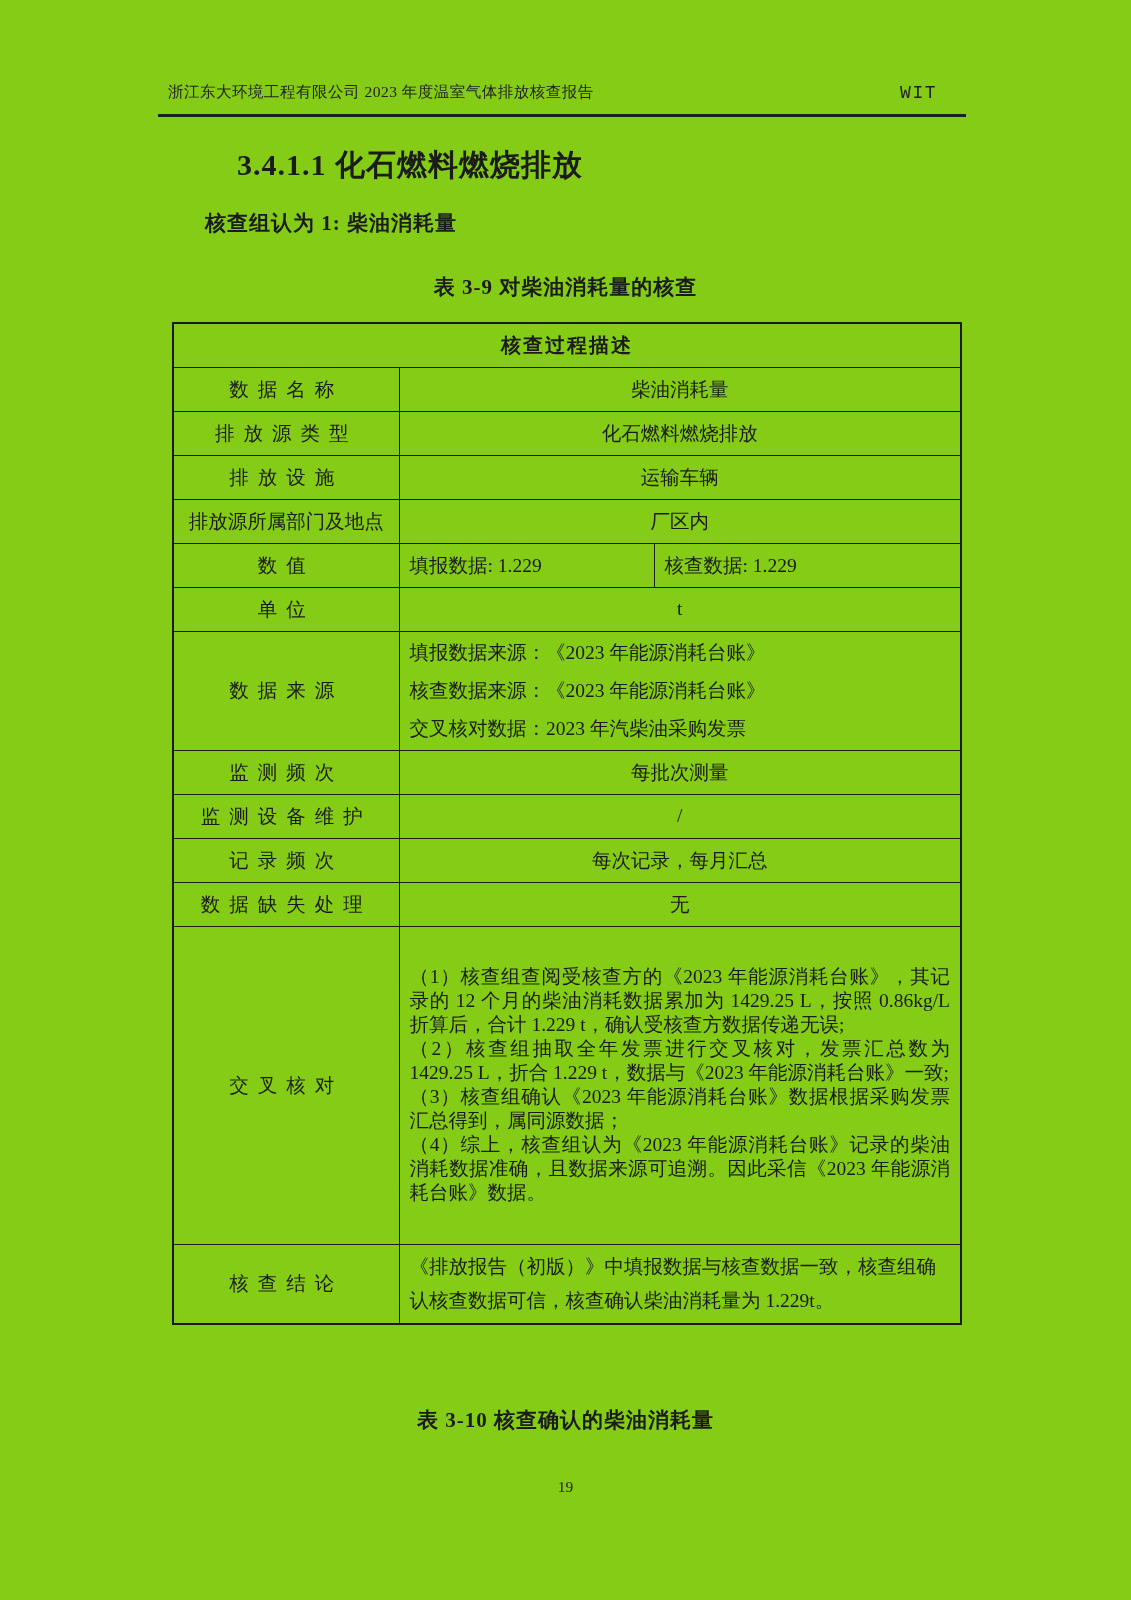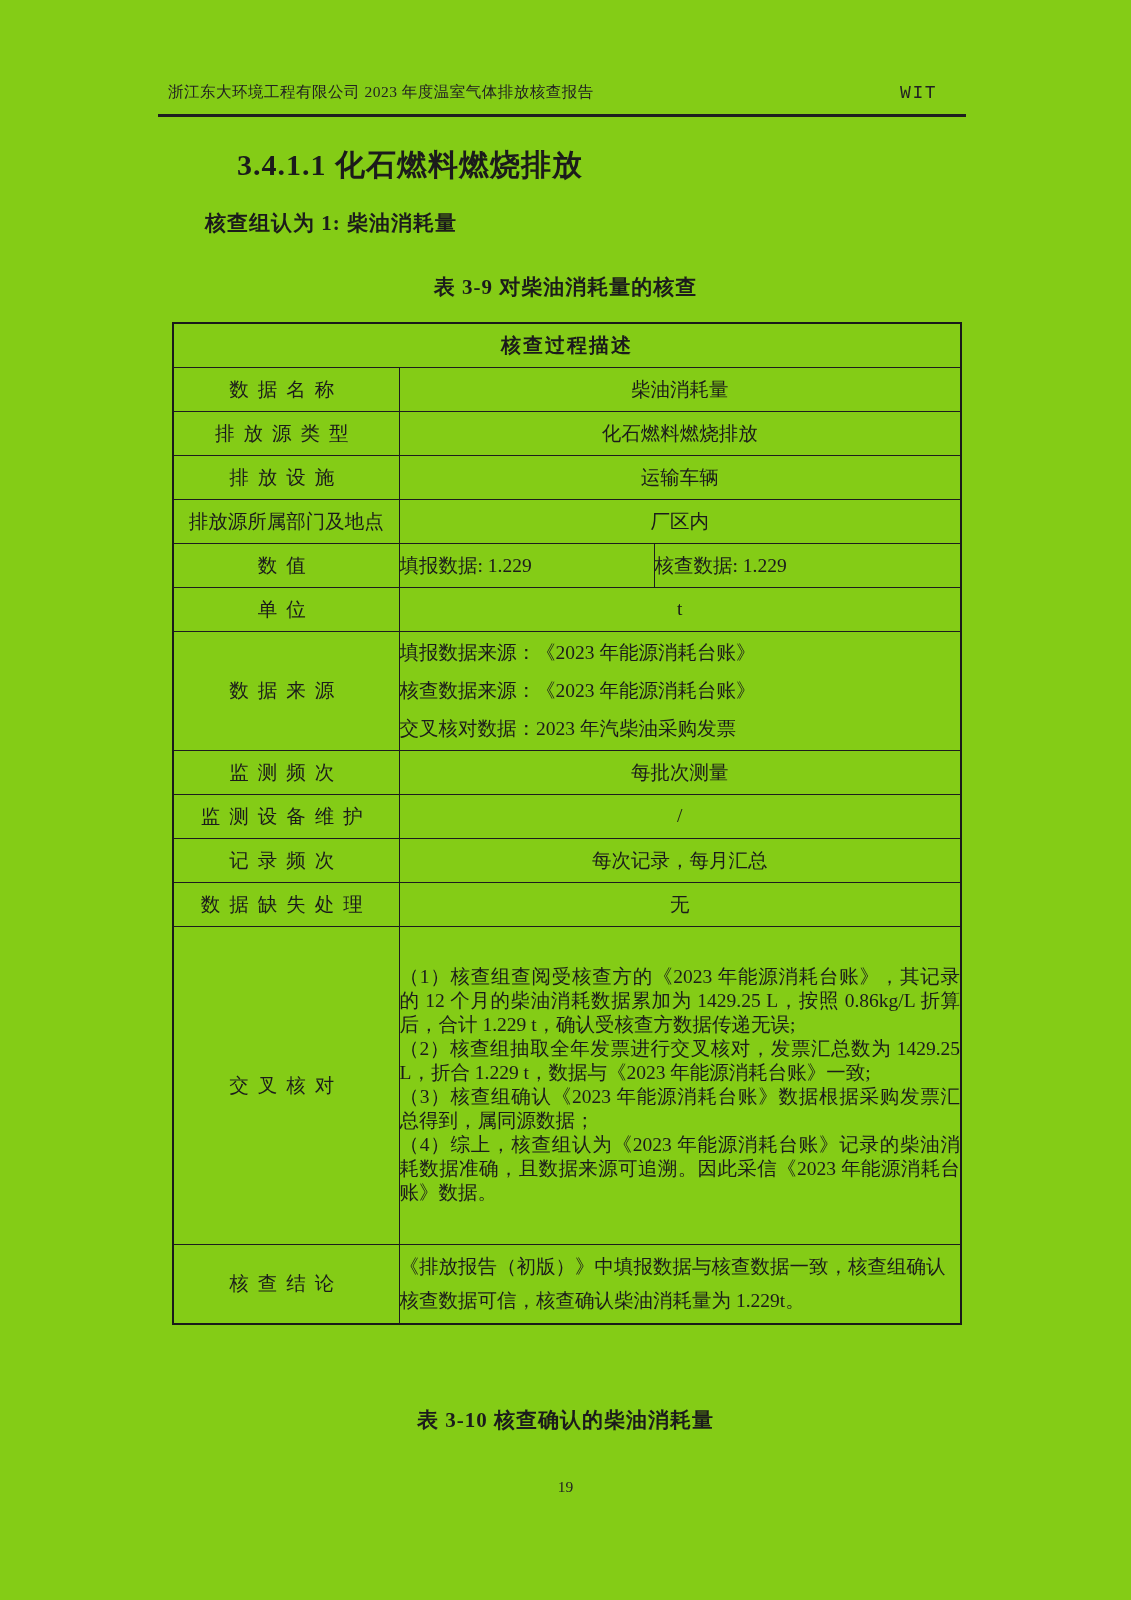--- a/index.html
+++ b/index.html
@@ -42,21 +42,21 @@
   .caption-310 { top:1406px; }
 
   
   table.vtable {
     position:absolute; left:172px; top:322px; width:788px;
     border-collapse:collapse; table-layout:fixed;
     font-size:19.5px;
   }
   table.vtable td {
     border:1.5px solid #1d1d1d;
-    padding:2px 0;
+    padding:2px 10px;
     vertical-align:middle;
     color:#1b1b1b;
   }
   table.vtable { border:2.5px solid #1a1a1a; }
   td.thead {
     text-align:center; font-weight:bold; letter-spacing:2px;
     height:44px; font-size:20px;
   }
   td.lbl {
     text-align:center; letter-spacing:9px;

